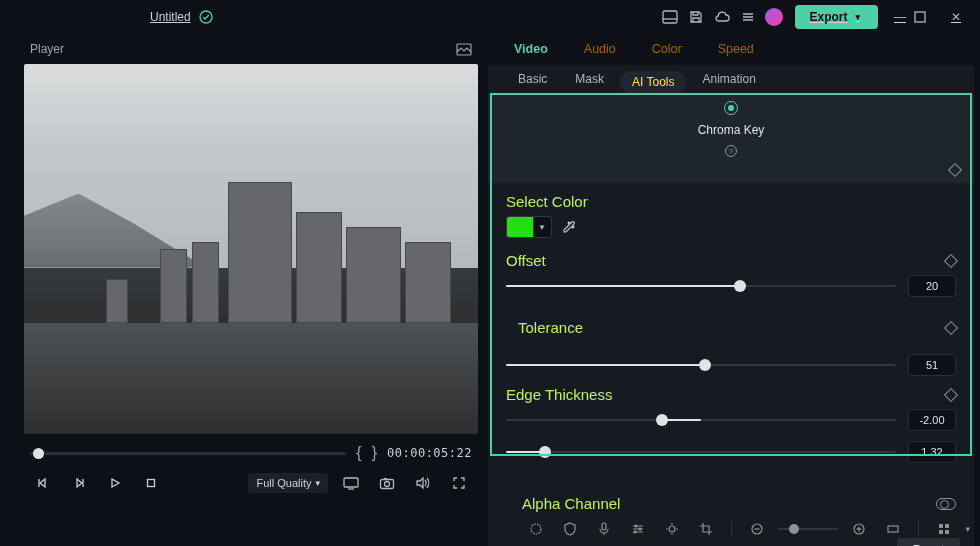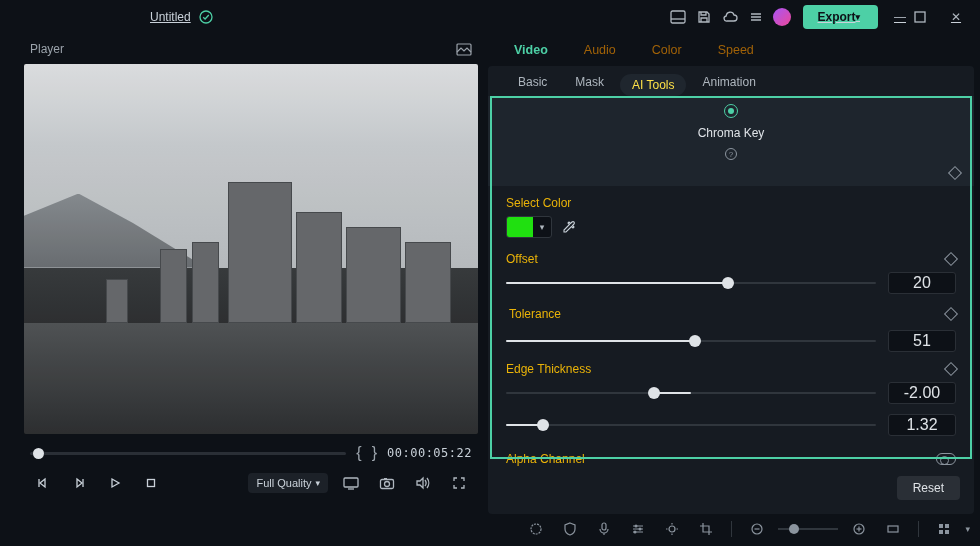--- a/index.html
+++ b/index.html
@@ -32,21 +32,21 @@
     color:#b0b8c0; border-radius:4px;
   }
   .avatar {
     width:18px; height:18px; border-radius:50%;
     background: linear-gradient(135deg,#a855f7,#ec4899);
   }
   .export-btn {
     background:#4dd0a6; color:#0d1117;
     font-weight:600; font-size:12px;
     padding:5px 18px 5px 14px; border-radius:4px;
-    display:flex; align-items:center; gap:0;
+    display:flex; align-items:center; gap:8px;
     margin: 0 8px;
   }
   .export-btn .chev { font-size:9px; }
   .winbtn { width:28px; text-align:center; color:#b0b8c0; }
   svg { display:block; }
   
   .main {
     display:flex; height: 480px; padding-left: 16px;
   }
   .left { width: 470px; padding:0 8px; }
@@ -131,43 +131,43 @@
     width:14px; height:14px; border-radius:50%;
     border:1.5px solid #4dd0a6;
     display:inline-flex; align-items:center; justify-content:center;
   }
   .radio-dot::after{content:""; width:6px; height:6px; background:#4dd0a6; border-radius:50%;}
   .diamond {
     width:10px; height:10px; border:1.5px solid #8b949e; transform:rotate(45deg);
     margin-left:auto;
   }
   .panel-body { padding: 10px 18px 0 18px; }
-  .lbl { font-size:12px; color:#eab308; margin-bottom:6px; display:block;}
+  .lbl { font-size:15px; color:#bef264; margin-bottom:6px; display:block;}
   .color-row { display:flex; align-items:center; gap:10px; margin-bottom:14px;}
   .swatch-dd {
     display:flex; align-items:center;
     border:1px solid #30363d; border-radius:3px; overflow:hidden;
     background:#0d1117;
   }
   .swatch { width:26px; height:20px; background:#20e010; }
   .dd-chev { width:18px; text-align:center; font-size:9px; color:#aeb6be;}
   .eyedrop svg{ width:14px; height:14px; }
   .param { margin-bottom:10px; }
   .param-head { display:flex; align-items:center; justify-content:space-between; margin-bottom:6px;}
   .slider-row { display:flex; align-items:center; gap:12px; }
   .slider {
     flex:1; height:20px; position:relative;
   }
   .track { position:absolute; left:0; right:0; top:9px; height:2px; background:#30363d; border-radius:2px;}
   .fill { position:absolute; left:0; top:9px; height:2px; background:#dfe3e7; border-radius:2px;}
   .thumb { position:absolute; top:4px; width:12px; height:12px; background:#dfe3e7; border-radius:50%; margin-left:-6px;}
   .valbox {
-    width:68px; height:22px; background:#0d1117;
+    width:48px; height:22px; background:#0d1117;
     border:1px solid #2a2f36; border-radius:3px;
-    font-size:16px; color:#dfe3e7;
+    font-size:11px; color:#dfe3e7;
     display:flex; align-items:center; justify-content:center;
   }
   .alpha-row { display:flex; align-items:center; justify-content:space-between; padding-top:6px;}
   .eye { width:20px; height:12px; border:1.5px solid #8b949e; border-radius:10px; position:relative;}
   .eye::after{content:""; position:absolute; left:3px; top:1.5px; width:7px; height:7px; border:1.5px solid #8b949e; border-radius:50%;}
   .reset-row { display:flex; justify-content:flex-end; padding:10px 14px 0 0;}
   .reset-btn {
     background:#2a2f36; color:#dfe3e7; font-size:12px;
     padding:5px 16px; border-radius:4px;
   }
@@ -367,21 +367,21 @@
               <div class="track"></div>
                 <div class="fill" style="width:60%"></div>
                 <div class="thumb" style="left:60%"></div>
             </div>
             <div class="valbox">20</div>
           </div>
         </div>
 
         <div class="param">
           <div class="param-head">
-            <span class="lbl" style="margin:3px">Tolerance</span>
+            <span class="lbl" style="margin:12px">Tolerance</span>
             <span class="diamond"></span>
           </div>
           <div class="slider-row">
             <div class="slider">
               <div class="track"></div>
                 <div class="fill" style="width:51%"></div>
                 <div class="thumb" style="left:51%"></div>
             </div>
             <div class="valbox">51</div>
           </div>
@@ -407,21 +407,21 @@
             <div class="slider">
               <div class="track"></div>
                 <div class="fill" style="width:10%"></div>
                 <div class="thumb" style="left:10%"></div>
             </div>
             <div class="valbox">1.32</div>
           </div>
         </div>
 
         <div class="alpha-row">
-          <span class="lbl" style="margin:0">Alpha Channel</span>
+          <span class="lbl" style="margin:16px">Alpha Channel</span>
           <span class="eye"></span>
         </div>
       </div>
       <div class="reset-row">
         <div class="reset-btn">Reset</div>
       </div>
     </div>
   </div>
 </div>
 

